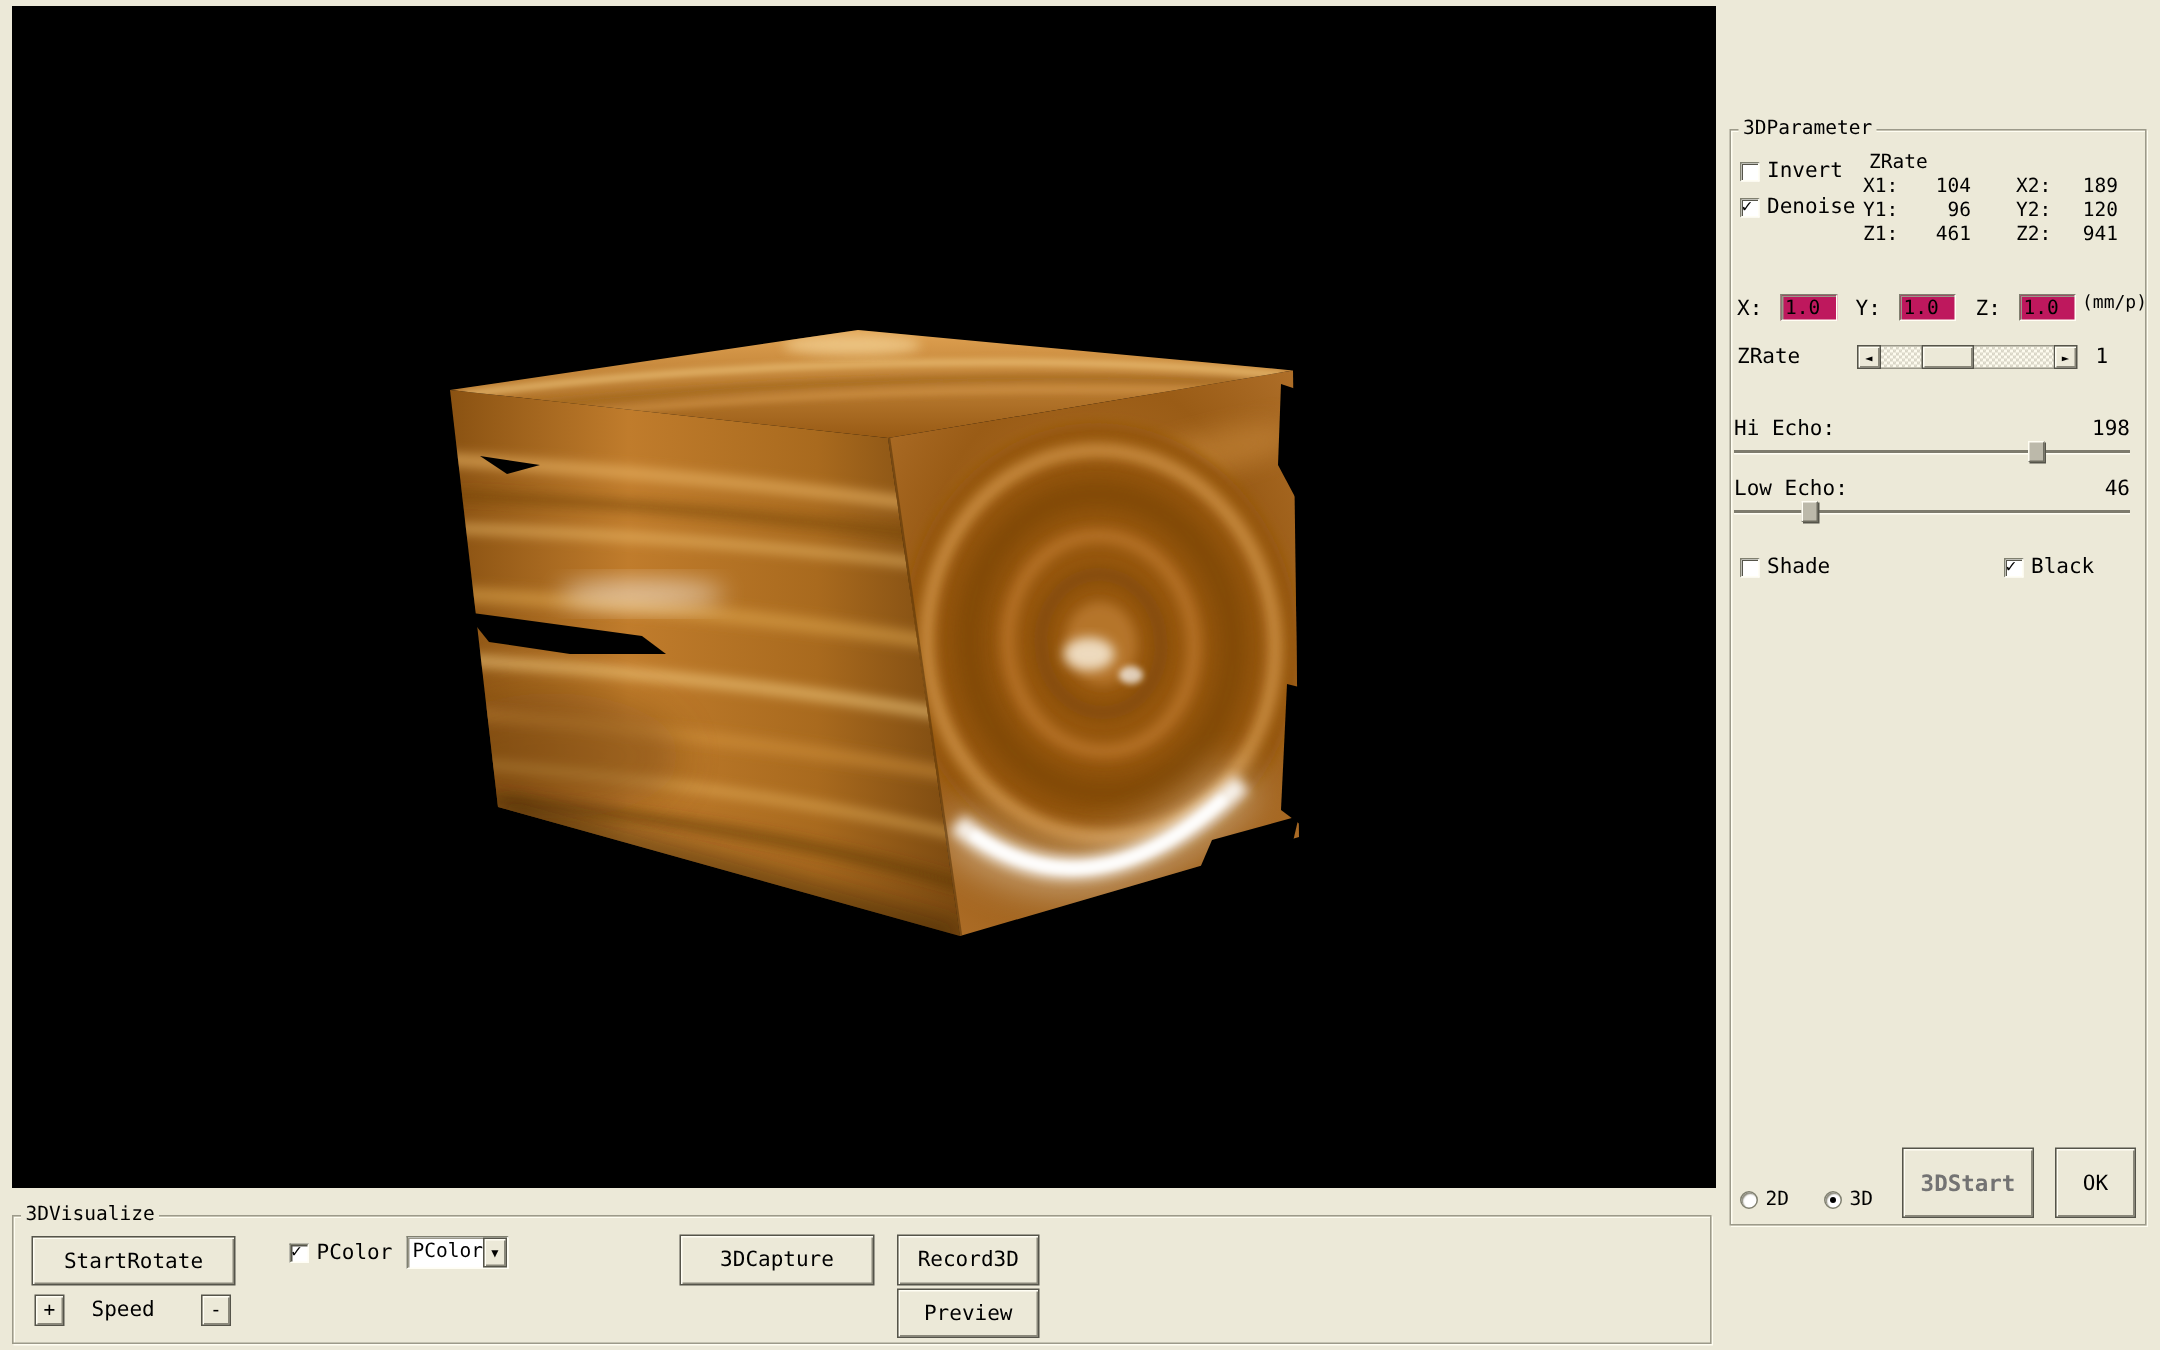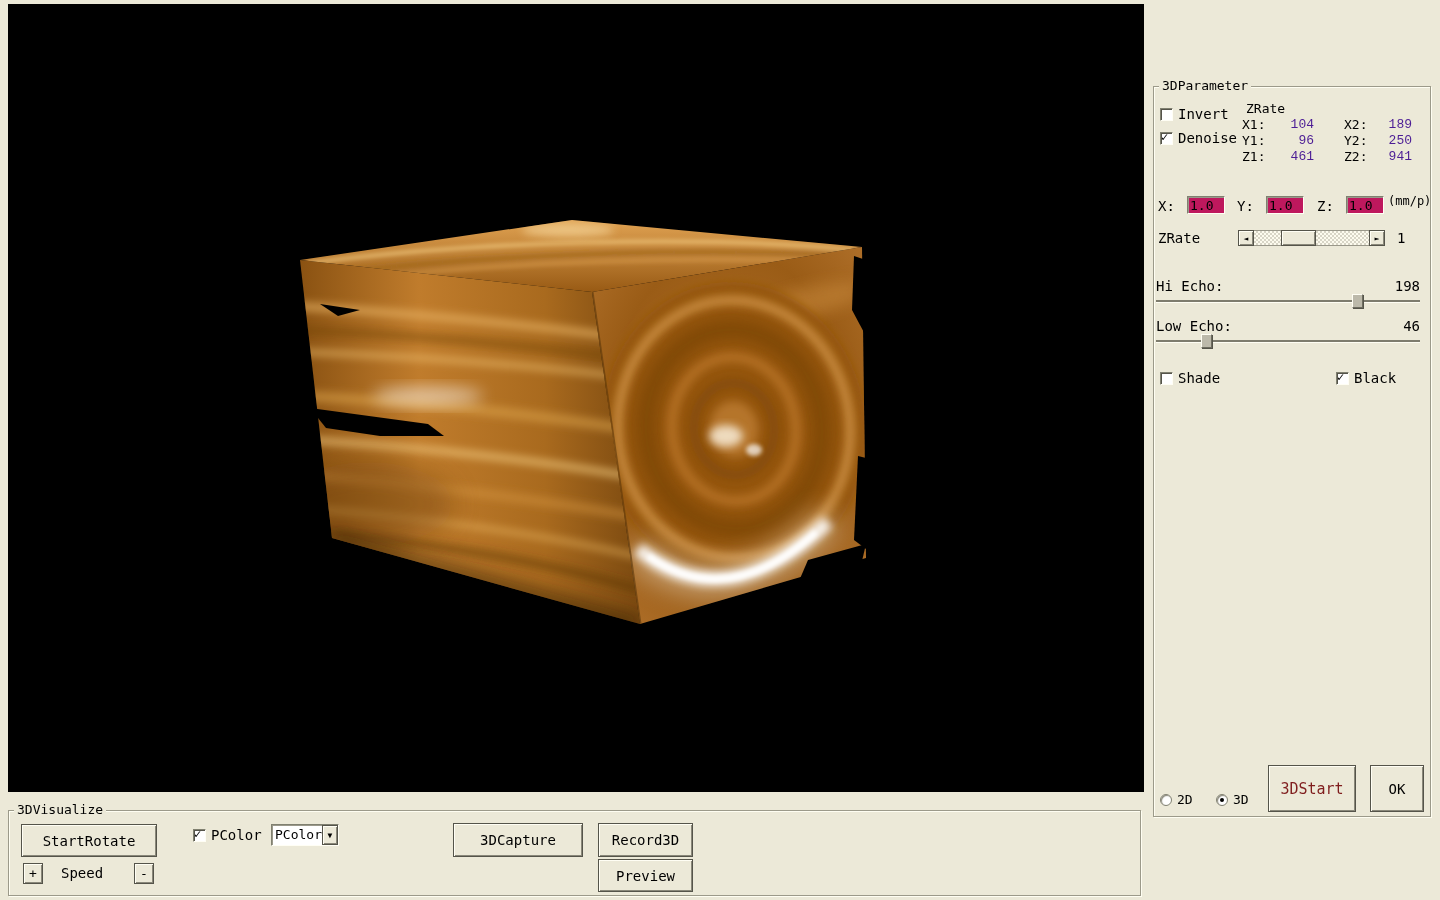--- a/index.html
+++ b/index.html
@@ -8,28 +8,28 @@
   #window { position:relative; width:1440px; height:900px; background:#ece9d8; }
 
   #viewport { position:absolute; left:8px; top:4px; width:1136px; height:788px; background:#000; }
 
   .gbox { position:absolute; border:1px solid #9c9a8a; box-shadow:1px 1px 0 #fffef2, inset 1px 1px 0 #fffef2; }
   .gtitle { position:absolute; top:-9px; left:5px; background:#ece9d8; padding:0 3px; font-size:13px; white-space:pre; }
 
   .lbl { position:absolute; font-size:14px; white-space:pre; line-height:1.1; }
   .s12 { font-size:12px; }
   .s13 { font-size:13px; }
-  .bluev { color:#4c1d95;font-family:Liberation Mono, monospace; }
+  .bluev { color:#000000; }
   .ralign { text-align:right; }
 
   .btn { position:absolute; background:#ece9d8; border:1px solid #55544a;
          box-shadow: inset 1px 1px 0 #fffef4, inset -1px -1px 0 #8a887a;
          font-family:"DejaVu Sans Mono",monospace; font-size:14px;
          display:flex; align-items:center; justify-content:center; cursor:pointer; }
-  .btn.disabled { color:#7f1d1d; }
+  .btn.disabled { color:#737373;font-weight:bold; }
 
   .chk { position:absolute; width:13px; height:13px; background:#fff; border:1px solid;
          border-color:#808070 #fffef4 #fffef4 #808070; box-shadow: inset 1px 1px 0 #55544a; }
   .chk .mark { position:absolute; left:0px; top:-2px; font-size:12px; line-height:13px; }
 
   .radio { position:absolute; width:12px; height:12px; border-radius:50%; background:#fff;
            border:1px solid #808070; box-shadow: inset 1px 1px 1px #8a887a; }
   .radio.sel::after { content:""; position:absolute; left:3px; top:3px; width:4px; height:4px;
            border-radius:50%; background:#000; }
 
@@ -177,21 +177,21 @@
     <span class="lbl" style="left:24px; top:44px;">Denoise</span>
 
     <span class="lbl s13" style="left:92px; top:15px;">ZRate</span>
     <span class="lbl s13" style="left:88px; top:31px;">X1:</span>
     <span class="lbl s13 bluev ralign" style="left:120px; top:31px; width:40px;">104</span>
     <span class="lbl s13" style="left:190px; top:31px;">X2:</span>
     <span class="lbl s13 bluev ralign" style="left:218px; top:31px; width:40px;">189</span>
     <span class="lbl s13" style="left:88px; top:47px;">Y1:</span>
     <span class="lbl s13 bluev ralign" style="left:120px; top:47px; width:40px;">96</span>
     <span class="lbl s13" style="left:190px; top:47px;">Y2:</span>
-    <span class="lbl s13 bluev ralign" style="left:218px; top:47px; width:40px;">250</span>
+    <span class="lbl s13 bluev ralign" style="left:218px; top:47px; width:40px;">120</span>
     <span class="lbl s13" style="left:88px; top:63px;">Z1:</span>
     <span class="lbl s13 bluev ralign" style="left:120px; top:63px; width:40px;">461</span>
     <span class="lbl s13" style="left:190px; top:63px;">Z2:</span>
     <span class="lbl s13 bluev ralign" style="left:218px; top:63px; width:40px;">941</span>
 
     <span class="lbl" style="left:4px; top:112px;">X:</span>
     <input class="tinput" style="left: 33px; top: 109px; width: 38px;" value="1.0">
     <span class="lbl" style="left:83px; top:112px;">Y:</span>
     <input class="tinput" style="left: 112px; top: 109px; width: 38px;" value="1.0">
     <span class="lbl" style="left:163px; top:112px;">Z:</span>

